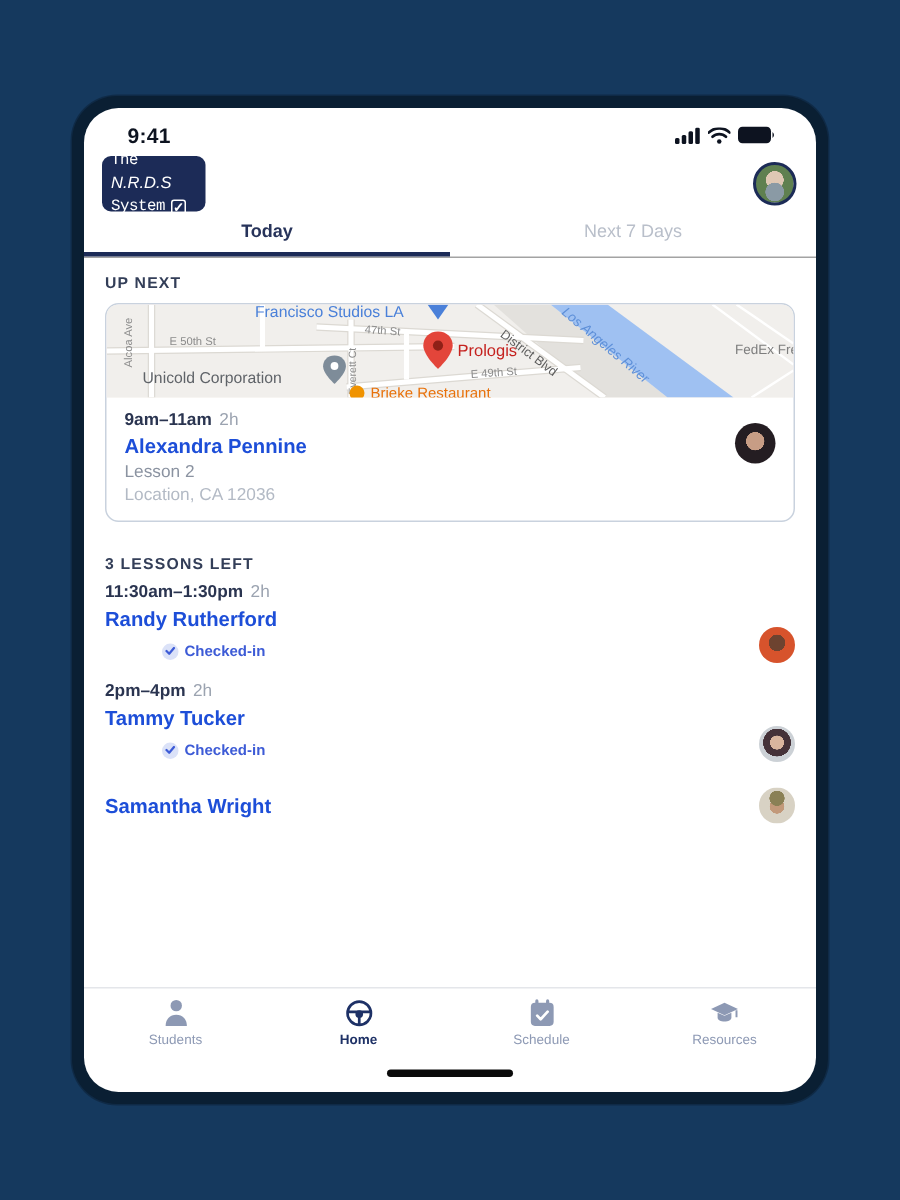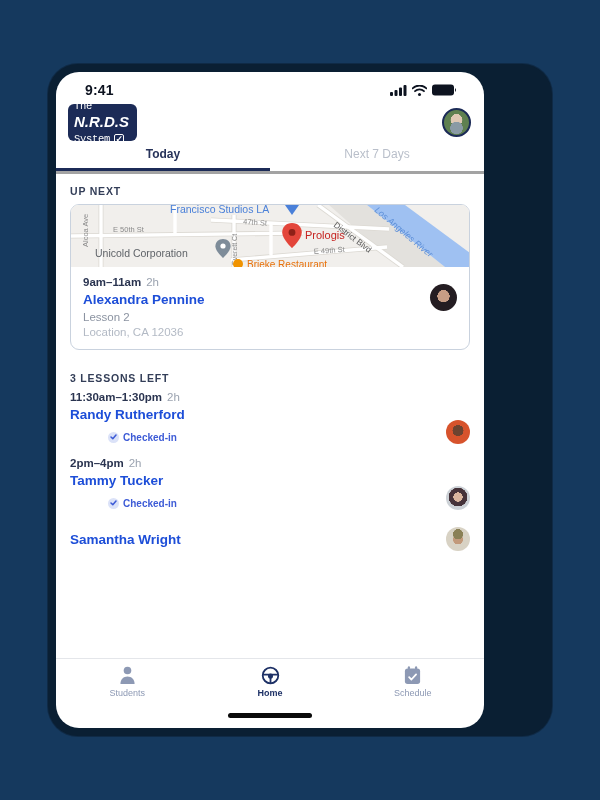--- a/index.html
+++ b/index.html
@@ -11,49 +11,49 @@
     -webkit-font-smoothing:antialiased;
   }
   .device {
     width:504px; height:672px;
     background:#0a1f33;
     border-radius:30px;
     padding:8px;
     box-shadow:0 0 0 1px rgba(0,0,0,.25);
   }
   .screen {
-    width:428px; height:656px;
+    width:488px; height:656px;
     background:#ffffff;
     border-radius:23px;
     overflow:hidden;
     display:flex; flex-direction:column;
   }
   
   .status { height:30px; display:flex; align-items:center; justify-content:space-between; padding:6px 27px 0 29px; }
   .status .time { font-size:14px; font-weight:700; color:#0d1320; letter-spacing:.2px; }
   .status-icons { display:flex; align-items:center; gap:5px; }
   
   .header { height:40px; display:flex; align-items:center; justify-content:space-between; padding:0 13px 0 12px; }
   .logo {
     background:#1c2b57; color:#fff; border-radius:6px;
     width:69px; height:37px; padding:4px 6px 3px 6px;
     font-family:"Liberation Mono", monospace;
     font-size:10.5px; line-height:15px; letter-spacing:-.3px;
     display:flex; flex-direction:column; justify-content:center;
   }
   .logo .l1 b, .logo .l2 { white-space:nowrap; }
-  .logo .brand { font-family:"Liberation Sans", sans-serif; font-style:italic; font-weight:700; font-size:15px; letter-spacing:0; }
+  .logo .brand { font-family:"Liberation Sans", sans-serif; font-style:italic; font-weight:400; font-size:11px; letter-spacing:0; }
   .logo .row2 { display:flex; align-items:center; gap:4px; }
   .logo .chk { width:10px; height:10px; border:1.6px solid #fff; border-radius:2px; font-size:9px; line-height:9px; text-align:center; color:#fff; font-family:"Liberation Sans",sans-serif; font-weight:700; }
   .avatar { border-radius:50%; }
   .avatar.hdr { width:29px; height:29px; border:2px solid #1c2b57;
     background:radial-gradient(circle at 50% 72%, #8a9aa5 0 28%, transparent 29%),
                radial-gradient(circle at 50% 40%, #dfc8b4 0 30%, #5f8050 31%); }
   
-  .tabs { display:flex; border-bottom:3px solid #a3a3a3; }
+  .tabs { display:flex; border-bottom:1px solid #a3a3a3; }
   .tab { flex:1; text-align:center; font-size:12px; padding:5px 0 7px; color:#b9bfca; cursor:pointer; border-bottom:3px solid transparent; }
   .tab.active { color:#27335a; font-weight:700; border-bottom-color:#1c2b57; }
   
   .content { flex:1; padding:11px 14px 0; overflow:hidden; }
   .section-label { font-size:10.5px; font-weight:700; letter-spacing:.8px; color:#333e58; margin-bottom:7px; }
   
   .card { border:1px solid #c9d2de; border-radius:9px; overflow:hidden; margin-bottom:22px; background:#fff; }
   .map { height:62px; position:relative; background:#f1efec; cursor:pointer; }
   .map svg { display:block; }
   .card-info { display:flex; align-items:flex-start; padding:9px 12px 11px 12px; }
@@ -264,20 +264,28 @@
       </div>
       <div class="nav-item">
         <svg width="17" height="19" viewBox="0 0 16 18">
           <rect x="0.8" y="2.4" width="14.4" height="14.6" rx="2.6" fill="#8d99b4"></rect>
           <rect x="3.6" y="0.2" width="2" height="3.6" rx="1" fill="#8d99b4"></rect>
           <rect x="10.4" y="0.2" width="2" height="3.6" rx="1" fill="#8d99b4"></rect>
           <path d="M4.8 10.5 L7 12.8 L11.4 8" fill="none" stroke="#fff" stroke-width="1.7" stroke-linecap="round" stroke-linejoin="round"></path>
         </svg>
         <span class="lbl">Schedule</span>
       </div>
+      <div class="nav-item">
+        <svg width="20" height="19" viewBox="0 0 20 18">
+          <polygon points="10,2 19,6.2 10,10.4 1,6.2" fill="#8d99b4"></polygon>
+          <path d="M5.4 8.6 v3.4 c0 1.5 2.1 2.5 4.6 2.5 s4.6 -1 4.6 -2.5 v-3.4 l-4.6 2.1 z" fill="#8d99b4"></path>
+          <path d="M18 7 v4.6" stroke="#8d99b4" stroke-width="1.3"></path>
+        </svg>
+        <span class="lbl">Resources</span>
+      </div>
     </div>
 
     <div class="home-ind-wrap">
       <div class="home-ind"></div>
     </div>
 
   </div>
 </div>
 
 </body></html>

